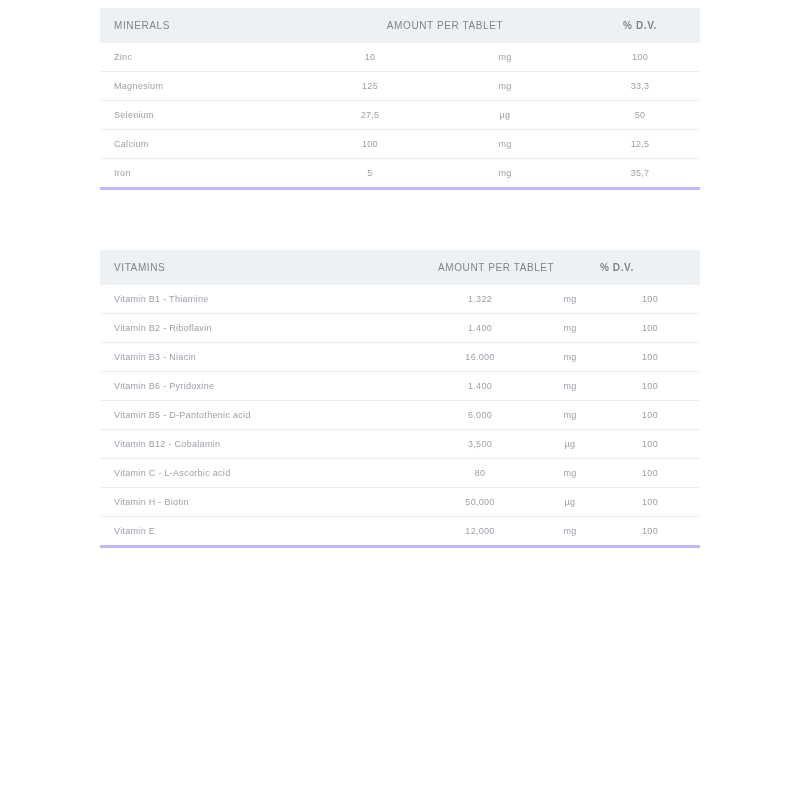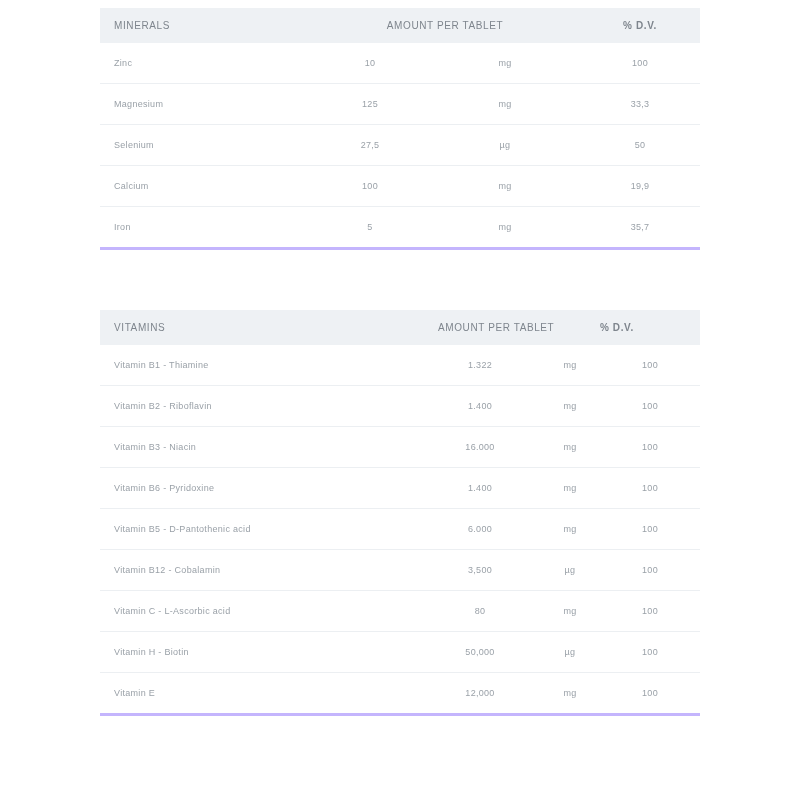--- a/index.html
+++ b/index.html
@@ -50,21 +50,21 @@
     text-align: center;
   }
   .nutri-table thead th.c-dv {
     text-align: center;
     font-weight: bold;
   }
   .nutri-table tbody td {
     font-size: 9px;
     font-weight: 400;
     color: #9aa1a8;
-    padding: 15px 14px;
+    padding: 9px 14px;
     border-bottom: 1px solid #eceff2;
     height: 22px;
     box-sizing: border-box;
     letter-spacing: 0.3px;
   }
   .nutri-table tbody tr:last-child td {
     border-bottom: 3px solid #c4b5fd;
   }
   .nutri-table td.c-name {
     text-align: left;
@@ -128,21 +128,21 @@
       <tr>
         <td class="c-name">Selenium</td>
         <td class="c-value">27,5</td>
         <td class="c-unit">µg</td>
         <td class="c-dv">50</td>
       </tr>
       <tr>
         <td class="c-name">Calcium</td>
         <td class="c-value">100</td>
         <td class="c-unit">mg</td>
-        <td class="c-dv">19,9</td>
+        <td class="c-dv">12,5</td>
       </tr>
       <tr>
         <td class="c-name">Iron</td>
         <td class="c-value">5</td>
         <td class="c-unit">mg</td>
         <td class="c-dv">35,7</td>
       </tr>
     </tbody>
   </table>
 

